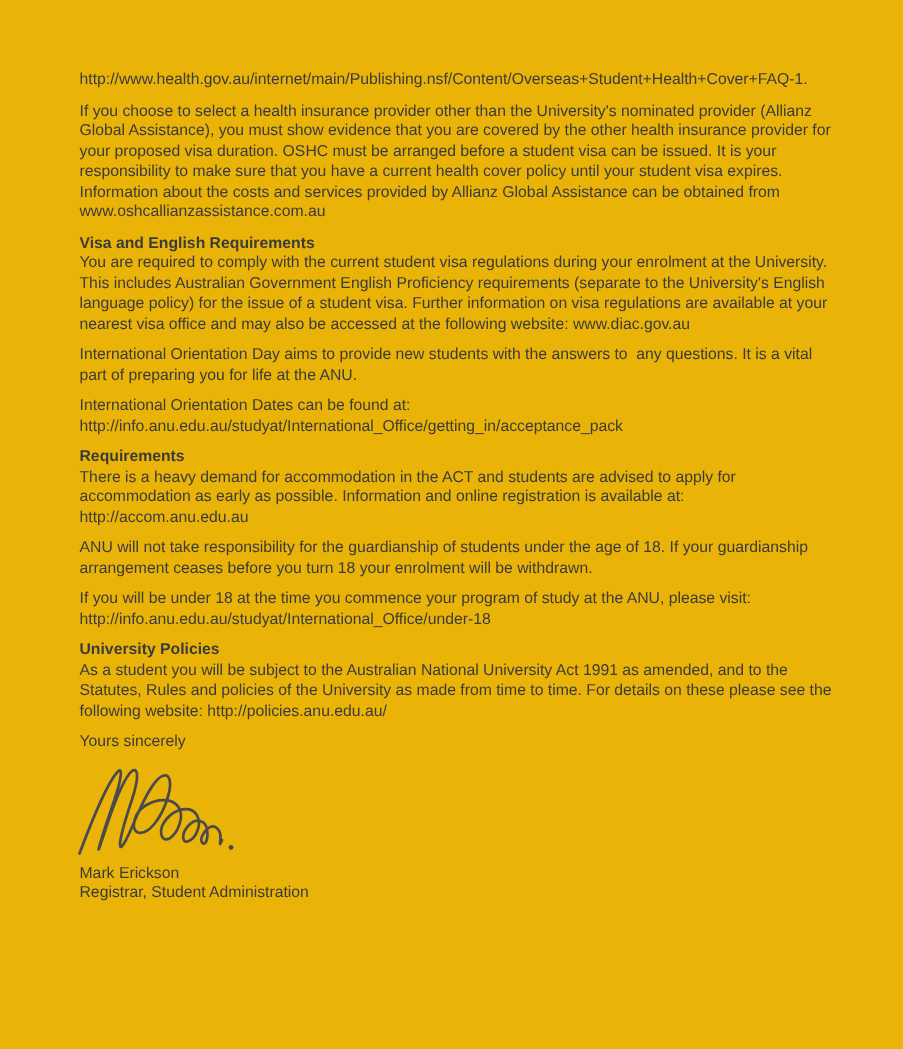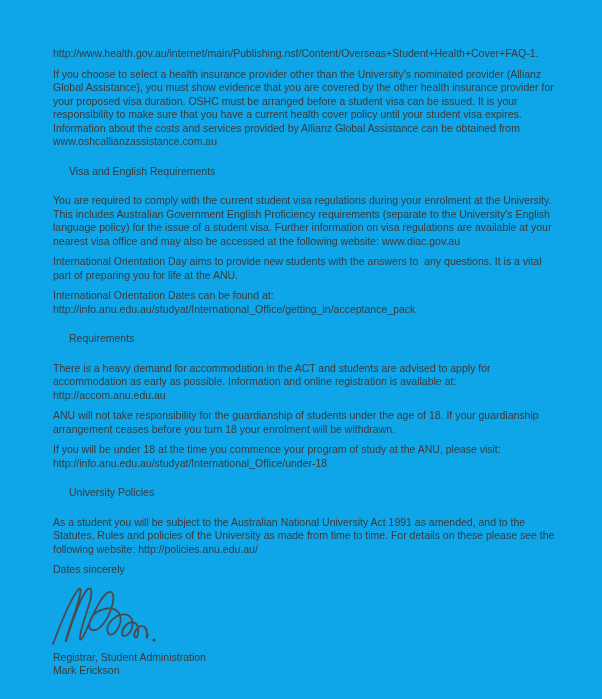--- a/index.html
+++ b/index.html
@@ -4,39 +4,39 @@
 <style>
   html, body {
     margin: 0;
     padding: 0;
     background: #ffffff;
   }
   .page {
     position: relative;
     width: 602px;
     height: 699px;
-    background: #0ea5e9;
+    background: #eab308;
     box-sizing: border-box;
     padding: 47px 0 0 53px;
     font-family: "Liberation Sans", "DejaVu Sans", sans-serif;
     font-size: 10.5px;
     line-height: 13.5px;
     color: #3b3b3b;
     overflow: hidden;
   }
   .para {
     margin: 0 0 7px 0;
     white-space: pre;
   }
   .section { margin: 0; }
   .heading {
     font-size: 10.5px;
     line-height: 13.5px;
-    font-weight: normal;
-    margin: 16px;
+    font-weight: bold;
+    margin: 0;
     white-space: pre;
   }
   .closing {
     margin-top: 5px;
     margin-bottom: 0;
   }
   .signature-block {
     margin: 7px 0 3px -2px;
     height: 64px;
   }
@@ -91,25 +91,25 @@
   <div class="section">
     <h3 class="heading">University Policies</h3>
     <p class="para">As a student you will be subject to the Australian National University Act 1991 as amended, and to the
 Statutes, Rules and policies of the University as made from time to time. For details on these please see the
 following website: http://policies.anu.edu.au/</p>
   </div>
 
   <div class="section">
   </div>
 
-  <p class="para closing">Dates sincerely</p>
+  <p class="para closing">Yours sincerely</p>
 
   <div class="signature-block">
     <svg width="106" height="64" viewBox="0 0 106 64" aria-hidden="true">
       <path d="M2 60 C8 44 20 14 27 6 C31 1 30 10 26 22 C22 34 17 48 15 56 C14 60 16 54 20 42 C26 24 32 9 37 5 C42 2 41 12 37 24 C33 36 29 48 29 54 C29 59 33 52 38 40 C44 26 50 13 56 9 C62 5 64 12 61 22 C57 36 48 48 41 46 C36 44 38 33 46 28 C54 23 64 23 68 29 C72 35 68 46 62 50 C56 53 54 44 60 37 C66 30 76 28 80 34 C84 40 80 50 74 52 C70 53 70 46 75 41 C80 36 86 38 87 44 C88 50 86 55 84 53 C82 51 84 46 88 43 C92 40 96 44 96 49 C96 53 95 56 97 51" fill="none" stroke="#4a4a4a" stroke-width="1.8" stroke-linecap="round" stroke-linejoin="round"></path>
       <circle cx="103" cy="56" r="1.6" fill="#4a4a4a"></circle>
     </svg>
   </div>
 
+  <p class="sig-line">Mark Erickson</p>
   <p class="sig-line">Registrar, Student Administration</p>
-  <p class="sig-line">Mark Erickson</p>
 
 </div>
 
 </body></html>

